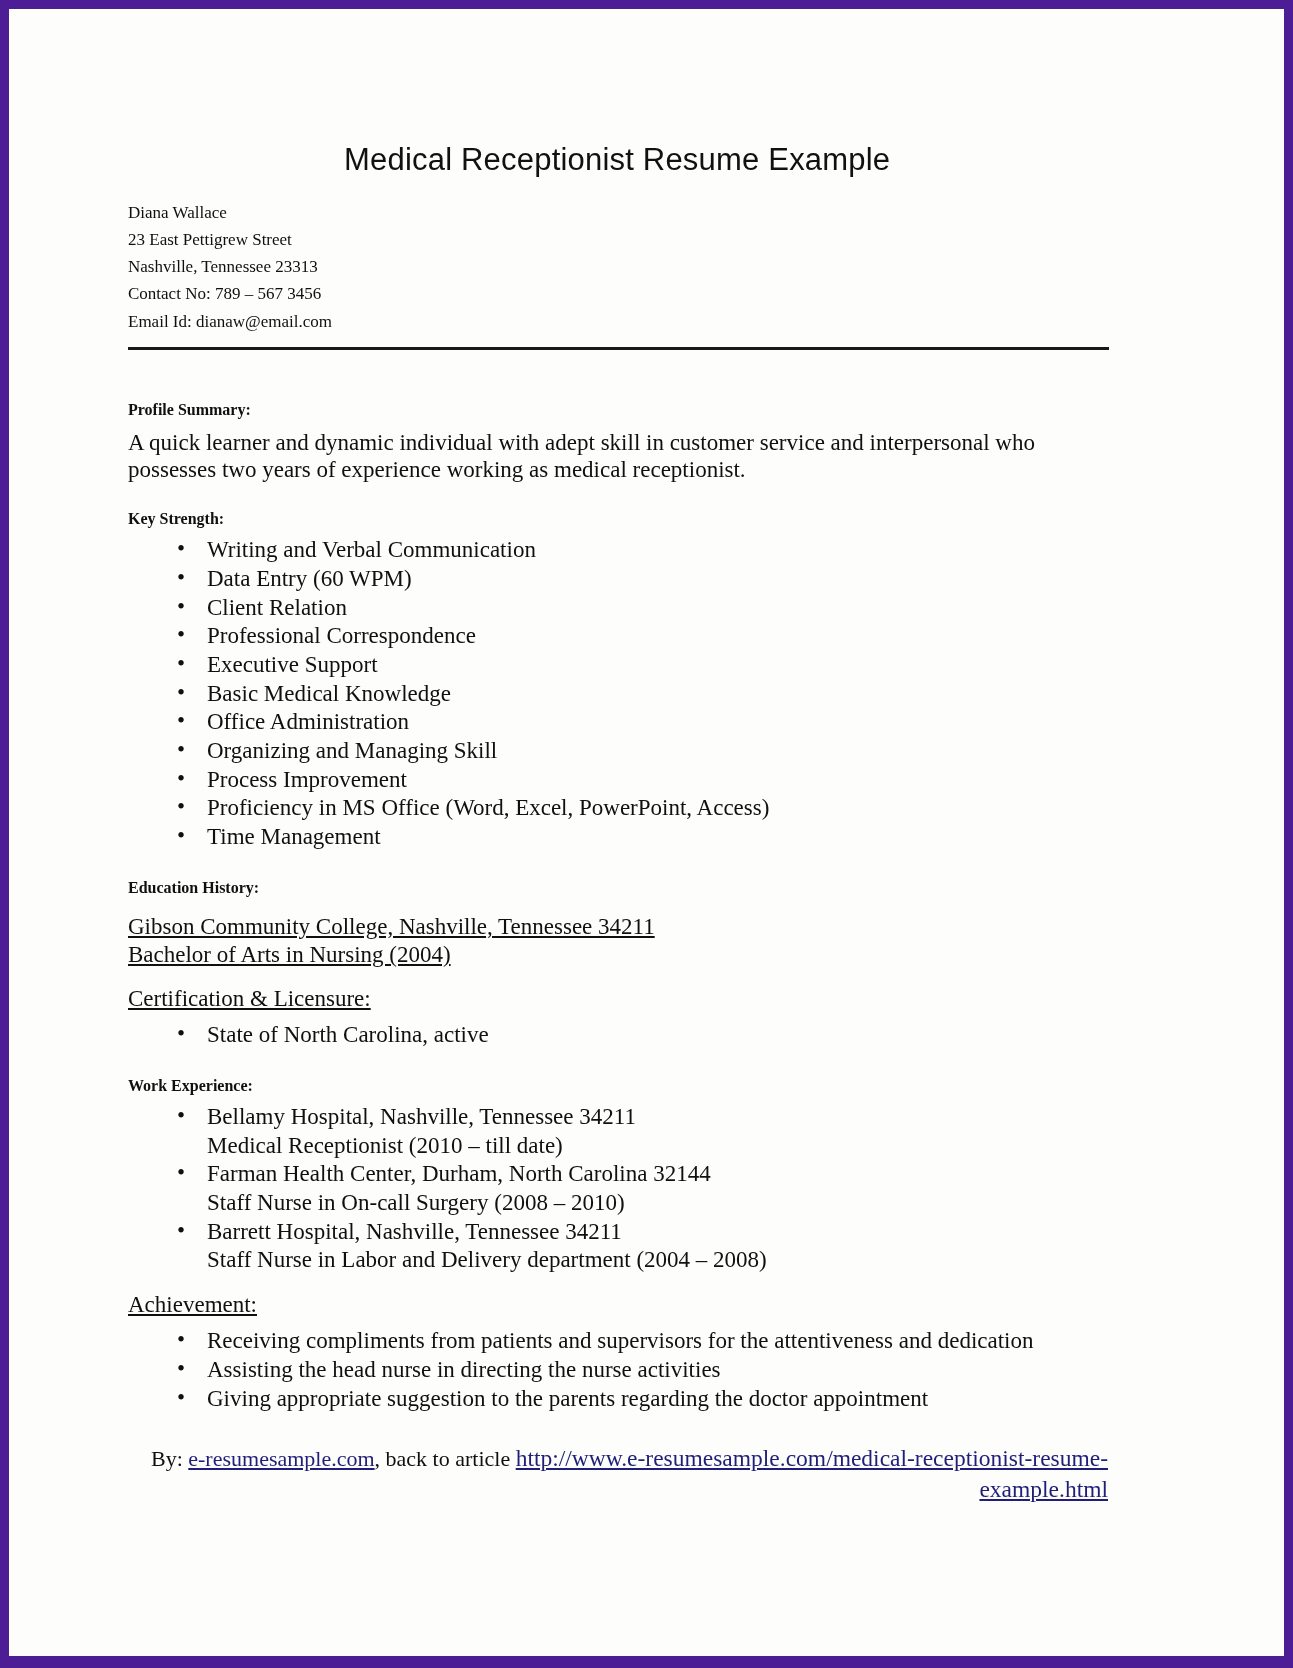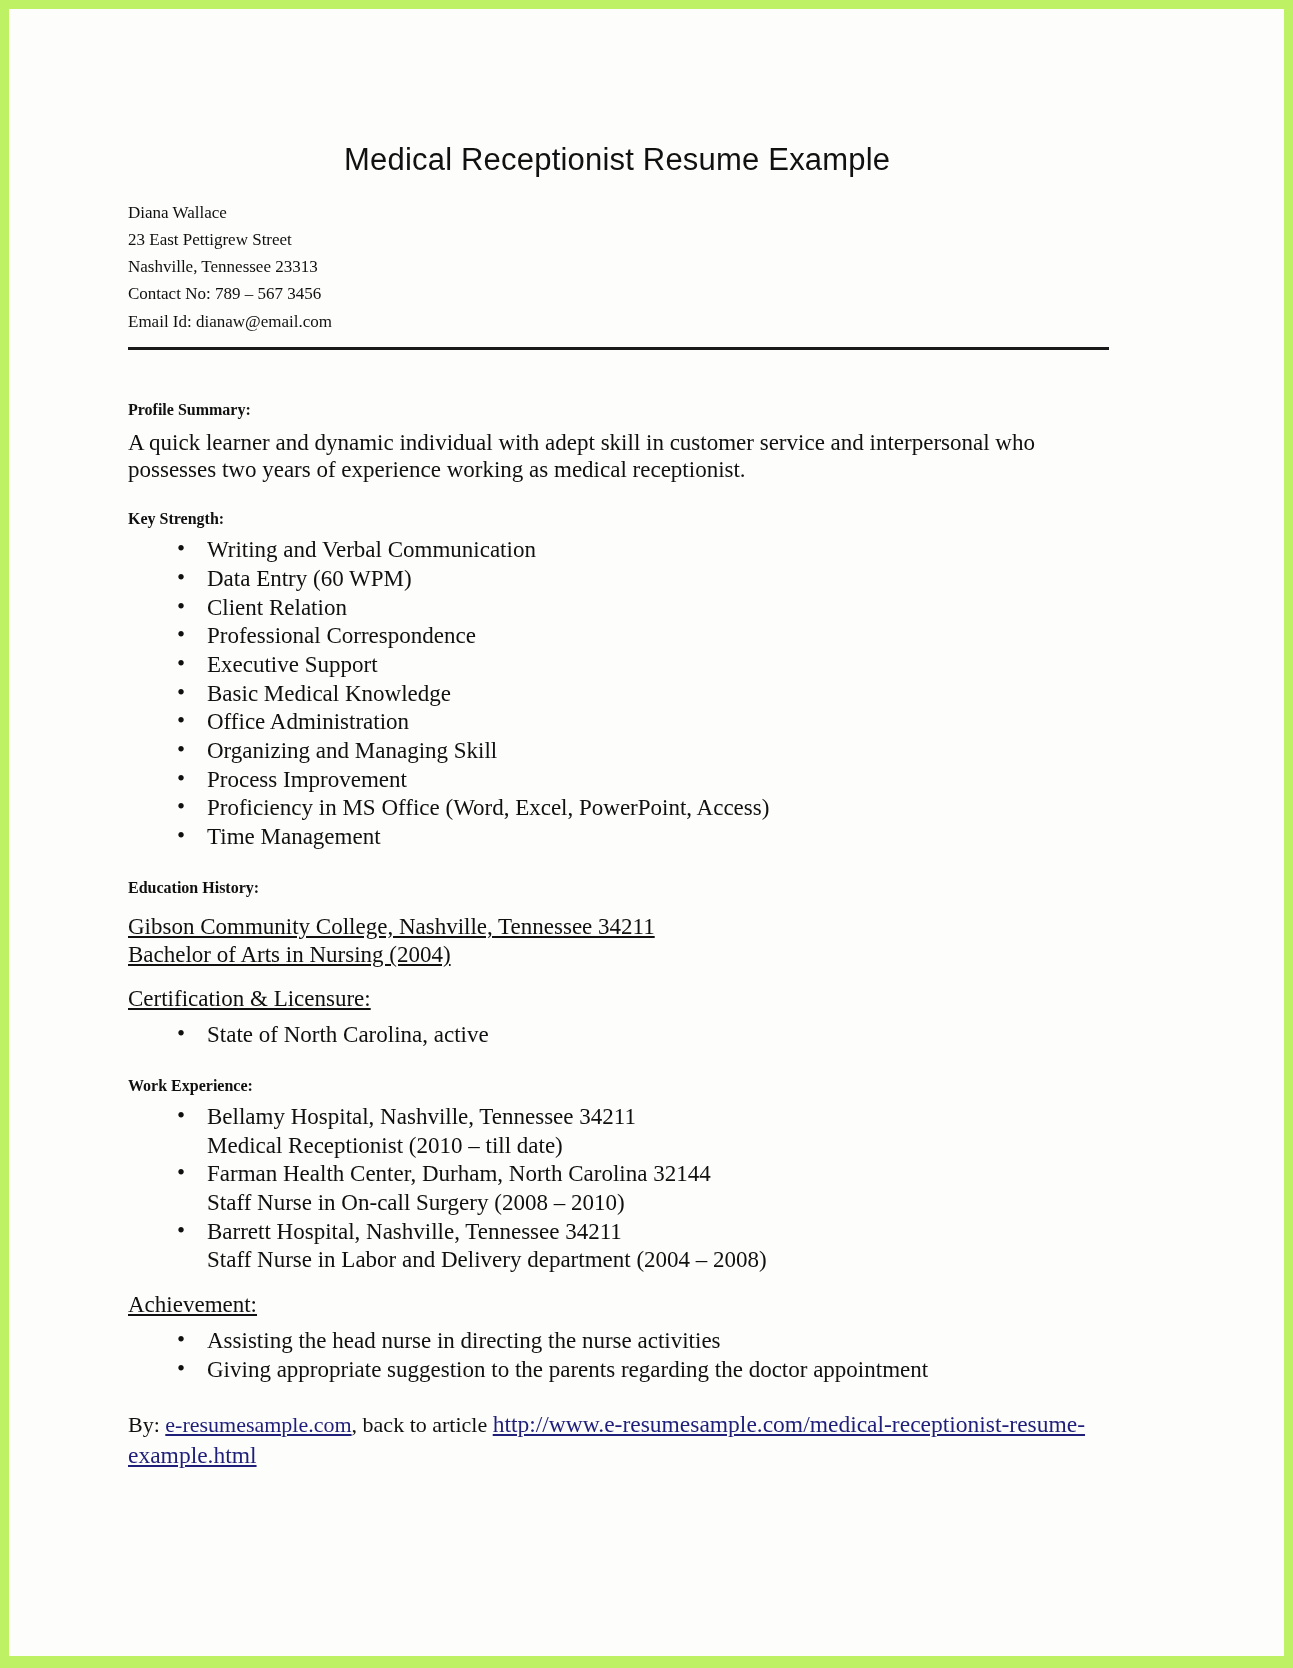--- a/index.html
+++ b/index.html
@@ -12,21 +12,21 @@
     height: 1668px;
     font-family: "Liberation Serif", "DejaVu Serif", serif;
   }
 
   
   #frame {
     position: relative;
     box-sizing: border-box;
     width: 1293px;
     height: 1668px;
-    background: #bef264;
+    background: #4c1d95;
     padding: 9px 9px 12px 9px;
   }
   #page {
     position: relative;
     box-sizing: border-box;
     width: 100%;
     height: 100%;
     background: #fdfdfb;
     overflow: hidden;
   }
@@ -116,22 +116,23 @@
     font-size: 23px;
     line-height: 28.7px;
   }
   ul.bullets.exp > li { margin-bottom: 0; }
   .sub-line { display: block; }
 
   .footer {
     font-size: 22px;
     line-height: 30px;
     padding-left: 9px;
-    margin-top: 24px;
+    margin-top: 30px;
     width: 980px;
+    text-align: right;
   }
   .footer a,
   .footer .link {
     color: #1f1f7a;
     text-decoration: underline;
   }
   .footer .big-link {
     font-size: 23.5px;
   }
 </style>
@@ -197,20 +198,21 @@
         <li>
           <span class="sub-line">Barrett Hospital, Nashville, Tennessee 34211</span>
           <span class="sub-line">Staff Nurse in Labor and Delivery department (2004 – 2008)</span>
         </li>
       </ul>
 
       <div class="plain-block">
         <div class="plain-line">Achievement:</div>
       </div>
       <ul class="bullets">
+        <li>Receiving compliments from patients and supervisors for the attentiveness and dedication</li>
         <li>Assisting the head nurse in directing the nurse activities</li>
         <li>Giving appropriate suggestion to the parents regarding the doctor appointment</li>
       </ul>
 
       <div class="footer"><span>By:</span> <span class="link">e-resumesample.com</span><span>, back to article</span> <span class="link big-link">http://www.e-resumesample.com/medical-receptionist-resume-example.html</span></div>
 
     </div>
   </div>
 </div>
 

